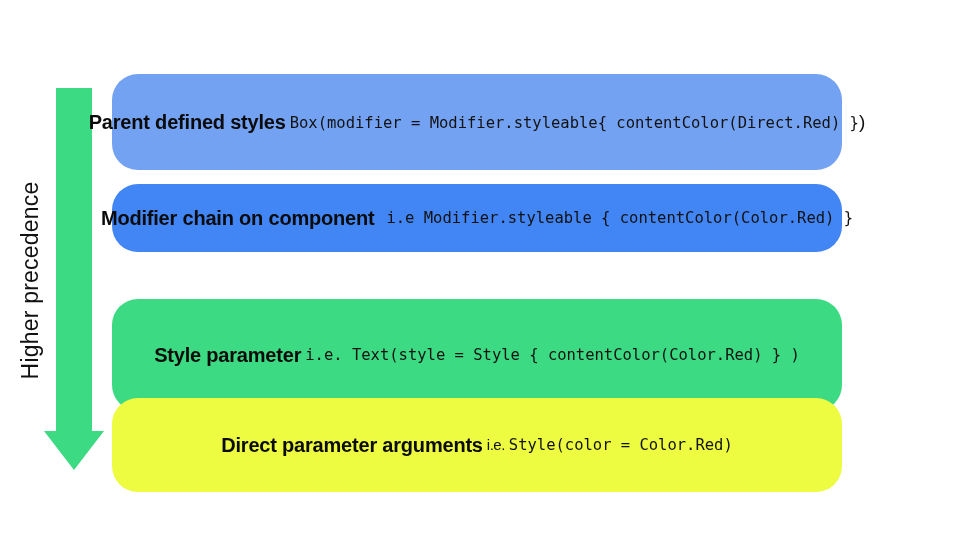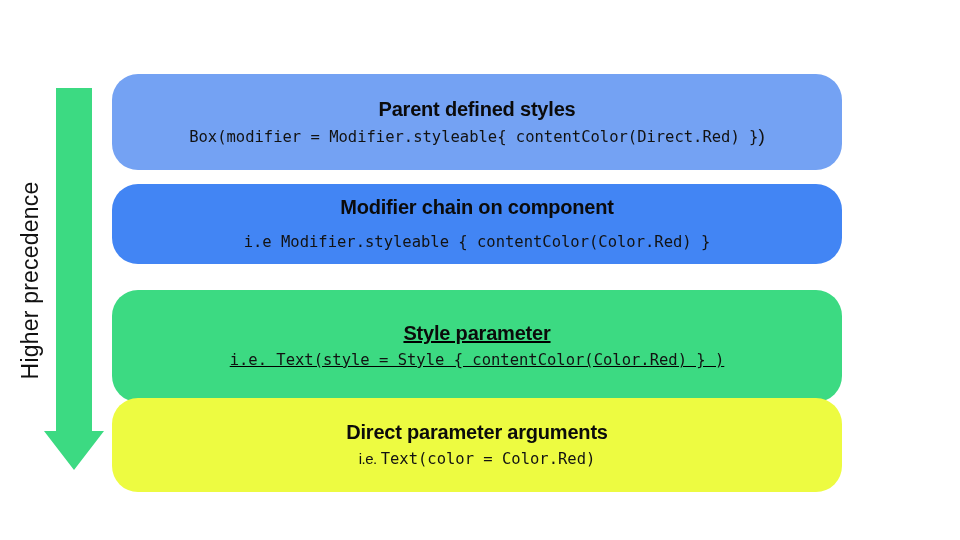--- a/index.html
+++ b/index.html
@@ -34,29 +34,29 @@
     color: #111111;
     letter-spacing: 0.2px;
     white-space: nowrap;
   }
   .box {
     position: absolute;
     left: 112px;
     width: 730px;
     border-radius: 26px;
     display: flex;
-    flex-direction: column;
+    flex-direction: row;
     align-items: center;
     justify-content: center;
     gap: 4px;
     box-sizing: border-box;
   }
   .box1 { top: 74px;  height: 96px; }
-  .box2 { top: 184px; height: 80px; gap: 12px; }
-  .box3 { top: 290px; height: 112px; text-decoration: underline; }
+  .box2 { top: 184px; height: 68px; gap: 12px; }
+  .box3 { top: 299px; height: 112px; }
   .box4 { top: 398px; height: 94px; }
   .box-title {
     font-size: 20px;
     font-weight: 700;
     color: #0b0b0b;
     letter-spacing: -0.2px;
     line-height: 24px;
     white-space: nowrap;
   }
   .code-line {
@@ -104,16 +104,16 @@
     <div class="code-line"><span class="code-prefix"></span><span class="code-text">i.e Modifier.styleable { contentColor(Color.Red) }</span><span class="code-suffix"></span></div>
   </div>
 
   <div class="box box3" style="background-color: rgb(60, 218, 130);">
     <div class="box-title">Style parameter</div>
     <div class="code-line"><span class="code-prefix"></span><span class="code-text">i.e. Text(style = Style { contentColor(Color.Red) } )</span><span class="code-suffix"></span></div>
   </div>
 
   <div class="box box4" style="background-color: rgb(237, 251, 65);">
     <div class="box-title">Direct parameter arguments</div>
-    <div class="code-line"><span class="code-prefix">i.e.</span><span class="code-text">Text(color = Color.Red)</span><span class="code-suffix"></span></div>
+    <div class="code-line"><span class="code-prefix">i.e.</span><span class="code-text">Style(color = Color.Red)</span><span class="code-suffix"></span></div>
   </div>
 
 </div>
 
 </body></html>

